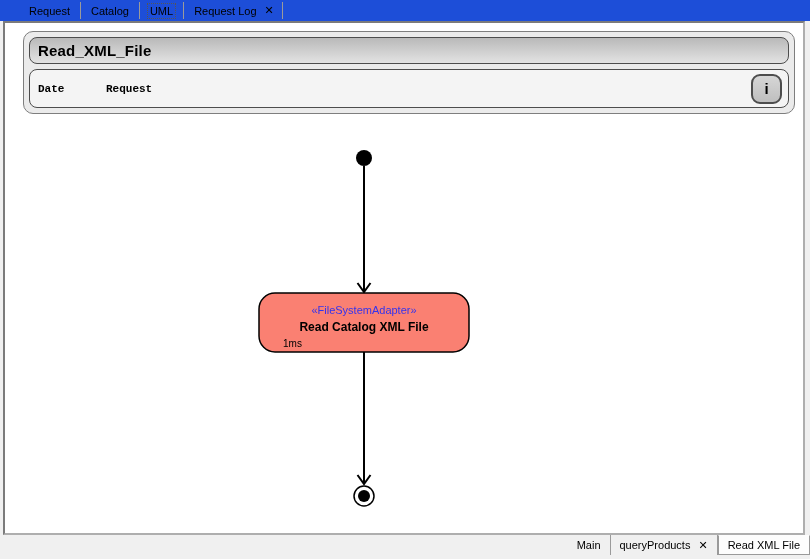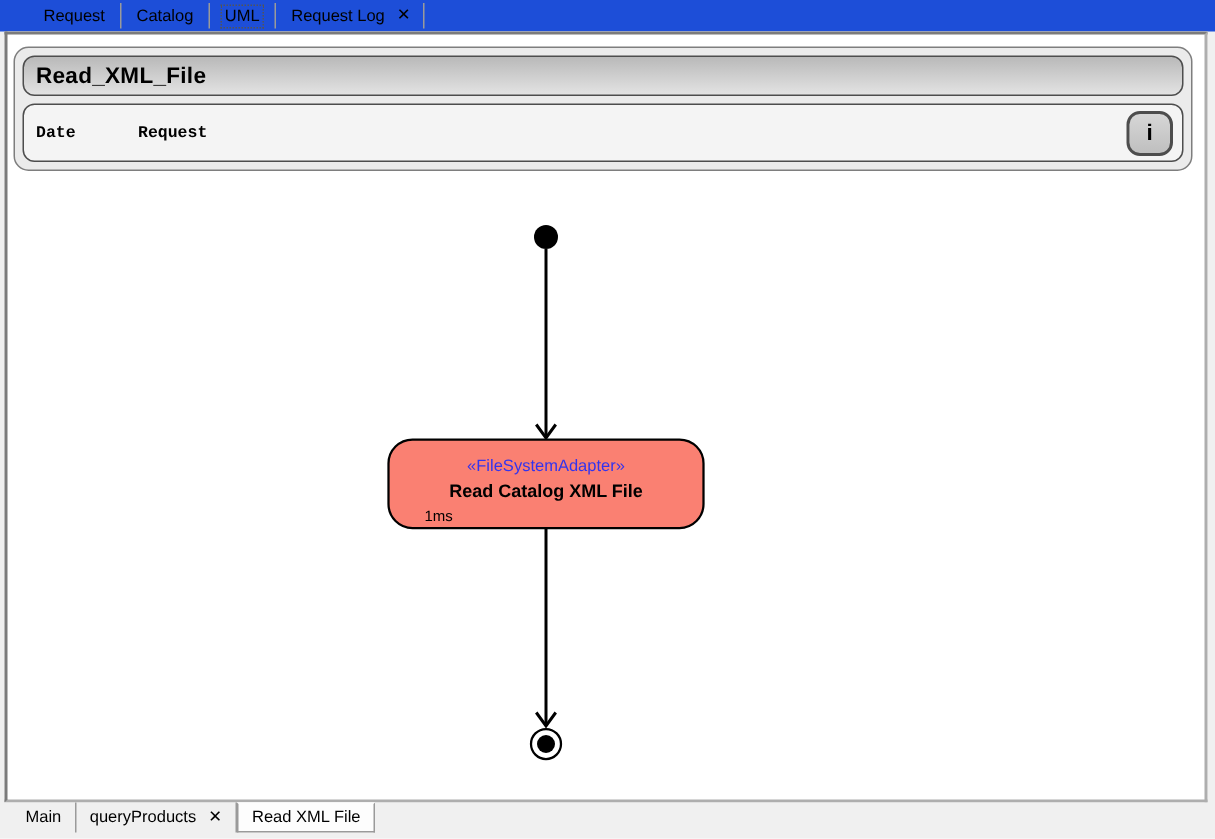--- a/index.html
+++ b/index.html
@@ -31,21 +31,21 @@
   .content {
     position:absolute; left:3px; top:21px; width:802px; height:514px;
     background:#fff;
     border:2px solid;
     border-color:#7b7b7b #aeaeae #aeaeae #7b7b7b;
     display:flex; flex-direction:column;
   }
 
   
   .hdr-outer {
-    margin:8px 8px 0 4px;
+    margin:8px 8px 0 18px;
     border:1px solid #7e7e7e; border-radius:10px;
     background:#ebebeb; padding:5px;
   }
   .hdr-title {
     border:1px solid #4d4d4d; border-radius:8px;
     background:linear-gradient(#b9b9b9,#e3e3e3);
     height:27px; display:flex; align-items:center;
     padding:0 8px; font-size:15px; font-weight:bold;
     letter-spacing:0.2px;
   }
@@ -76,20 +76,21 @@
 
   
   .diagram { flex:1 1 auto; position:relative;border-radius:29px; }
   .diagram svg { position:absolute; left:0; top:0; }
 
   
   .bottom-tabbar {
     position:absolute; left:0; bottom:0; width:810px; height:24px;
     background:#f0f0f0; display:flex; align-items:flex-start;
     padding-left:8px;
+    justify-content:flex-end;
   }
   .btab {
     display:flex; align-items:center; gap:8px;
     padding:3px 9px; height:20px; cursor:default;
     border-right:1px solid #9a9a9a; white-space:nowrap;
   }
   .btab.active {
     background:#fdfdfd;
     border:1px solid #9a9a9a; border-top:1px solid #fdfdfd;flex-direction:column;
   }

